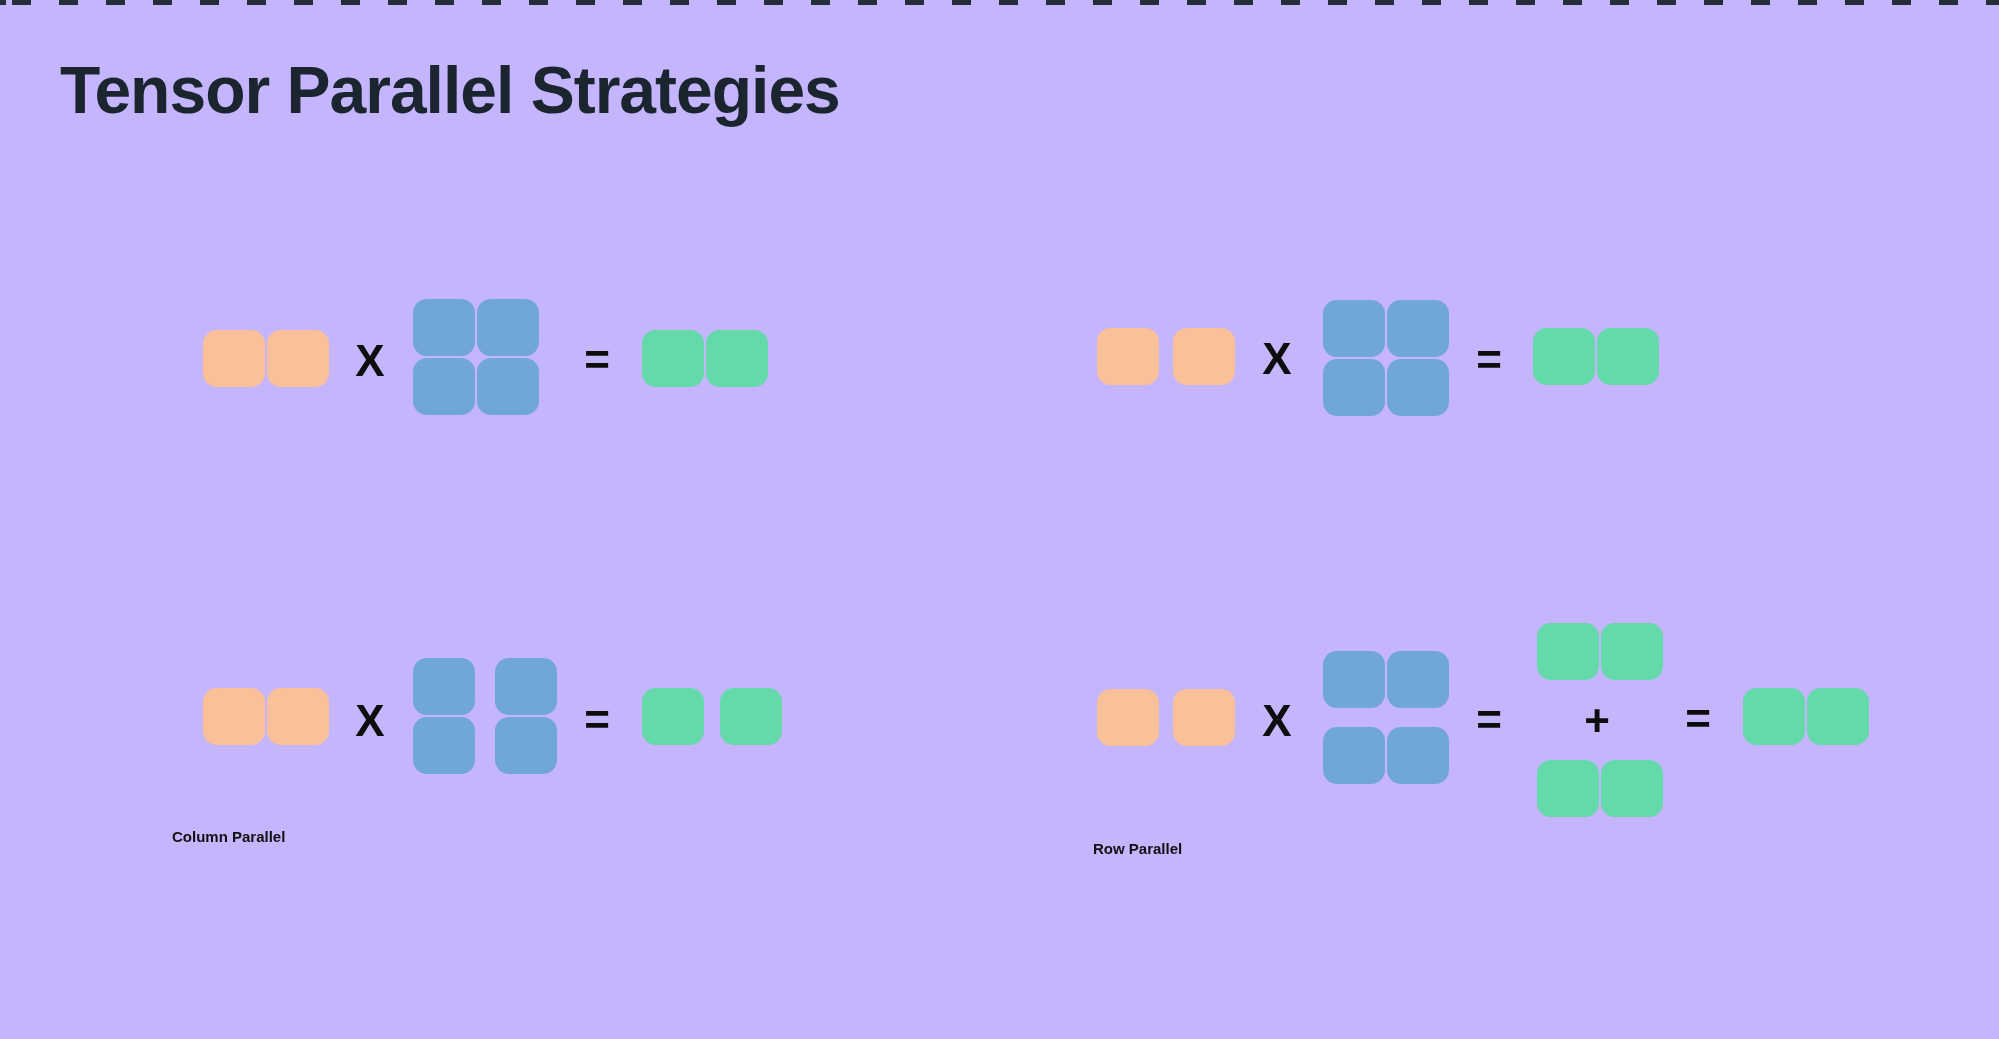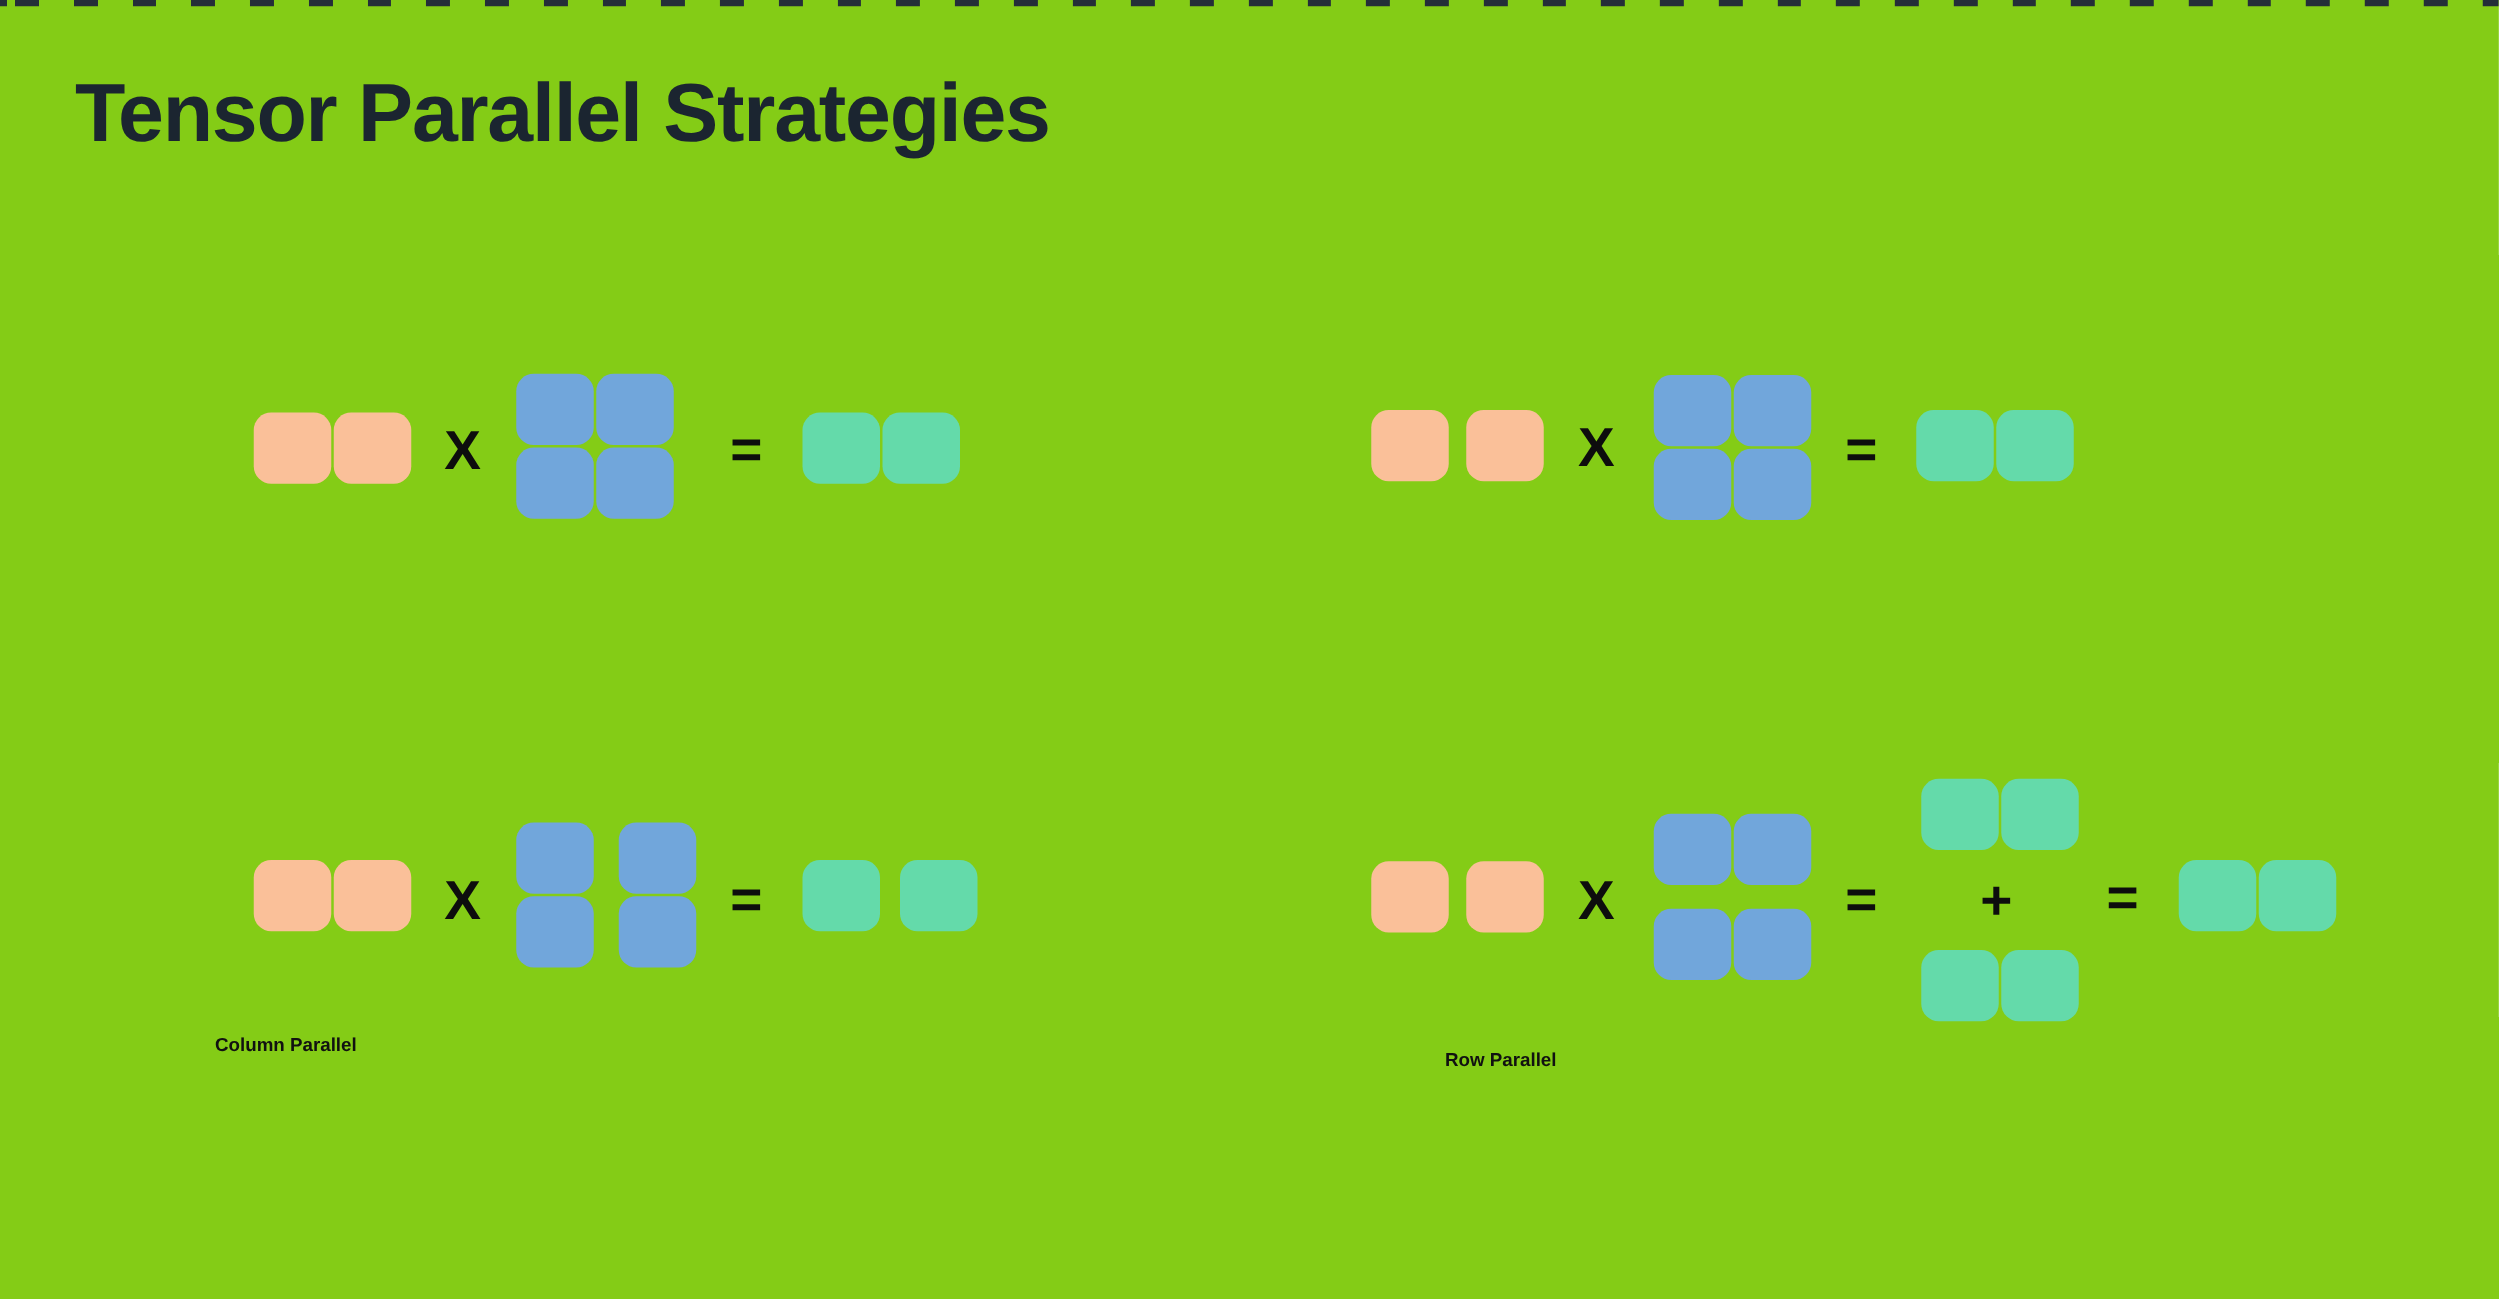--- a/index.html
+++ b/index.html
@@ -38,21 +38,21 @@
   .diagram-label {
     position: absolute;
     font-size: 15px;
     font-weight: 700;
     white-space: nowrap;
   }
 </style>
 </head>
 <body>
 
-<div class="slide" style="background: #84cc16;">
+<div class="slide" style="background: #c4b5fd;">
   <div class="top-dashes" style="height: 5px; background: repeating-linear-gradient(90deg, rgb(36, 46, 56) 0px, rgb(36, 46, 56) 19px, transparent 19px, transparent 47px) 12px 0px;"></div>
   <h1 class="slide-title" style="color: rgb(27, 37, 48);">Tensor Parallel Strategies</h1>
   <div id="diagram-canvas">
       <div class="sq" style="left: 203px; top: 330px; width: 62px; height: 57px; border-radius: 14px; background: rgb(250, 192, 153);"></div>
       <div class="sq" style="left: 267px; top: 330px; width: 62px; height: 57px; border-radius: 14px; background: rgb(250, 192, 153);"></div>
       <div class="op" style="left: 370px; top: 361px; color: rgb(13, 13, 13);">X</div>
       <div class="sq" style="left: 413px; top: 299px; width: 62px; height: 57px; border-radius: 14px; background: rgb(113, 166, 219);"></div>
       <div class="sq" style="left: 477px; top: 299px; width: 62px; height: 57px; border-radius: 14px; background: rgb(113, 166, 219);"></div>
       <div class="sq" style="left: 413px; top: 358px; width: 62px; height: 57px; border-radius: 14px; background: rgb(113, 166, 219);"></div>
       <div class="sq" style="left: 477px; top: 358px; width: 62px; height: 57px; border-radius: 14px; background: rgb(113, 166, 219);"></div>
@@ -89,15 +89,15 @@
       <div class="sq" style="left: 1387px; top: 727px; width: 62px; height: 57px; border-radius: 14px; background: rgb(113, 166, 219);"></div>
       <div class="op" style="left: 1489px; top: 720px; color: rgb(13, 13, 13);">=</div>
       <div class="sq" style="left: 1537px; top: 623px; width: 62px; height: 57px; border-radius: 14px; background: rgb(100, 218, 170);"></div>
       <div class="sq" style="left: 1601px; top: 623px; width: 62px; height: 57px; border-radius: 14px; background: rgb(100, 218, 170);"></div>
       <div class="op" style="left: 1597px; top: 721px; color: rgb(13, 13, 13);">+</div>
       <div class="sq" style="left: 1537px; top: 760px; width: 62px; height: 57px; border-radius: 14px; background: rgb(100, 218, 170);"></div>
       <div class="sq" style="left: 1601px; top: 760px; width: 62px; height: 57px; border-radius: 14px; background: rgb(100, 218, 170);"></div>
       <div class="op" style="left: 1698px; top: 719px; color: rgb(13, 13, 13);">=</div>
       <div class="sq" style="left: 1743px; top: 688px; width: 62px; height: 57px; border-radius: 14px; background: rgb(100, 218, 170);"></div>
       <div class="sq" style="left: 1807px; top: 688px; width: 62px; height: 57px; border-radius: 14px; background: rgb(100, 218, 170);"></div>
-      <div class="diagram-label" style="left: 1156px; top: 840px; color: rgb(17, 17, 17);">Row Parallel</div>
+      <div class="diagram-label" style="left: 1093px; top: 840px; color: rgb(17, 17, 17);">Row Parallel</div>
     </div>
 </div>
 
 </body></html>

